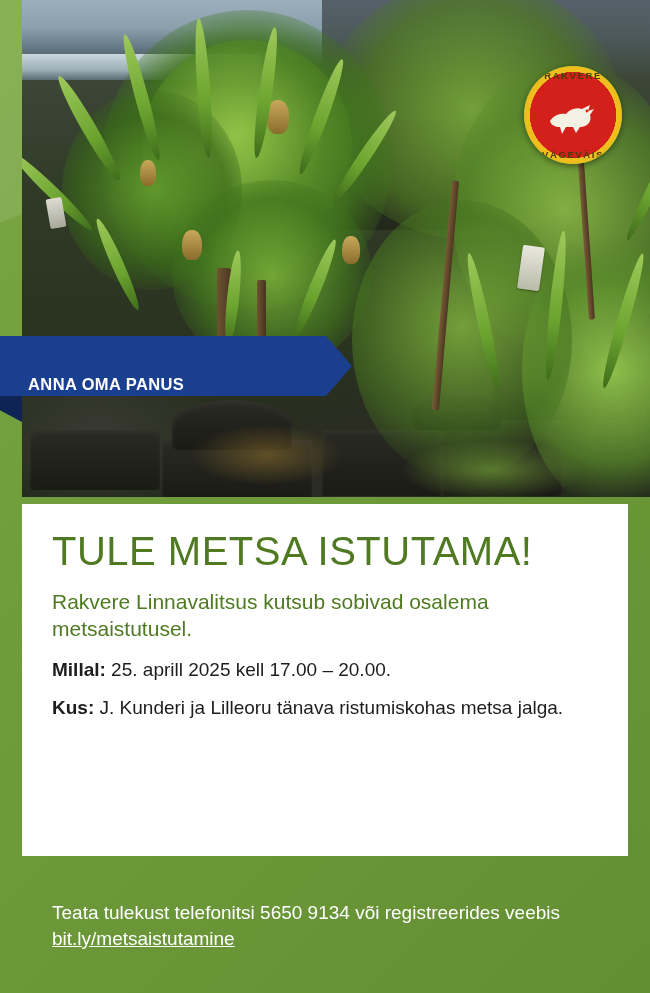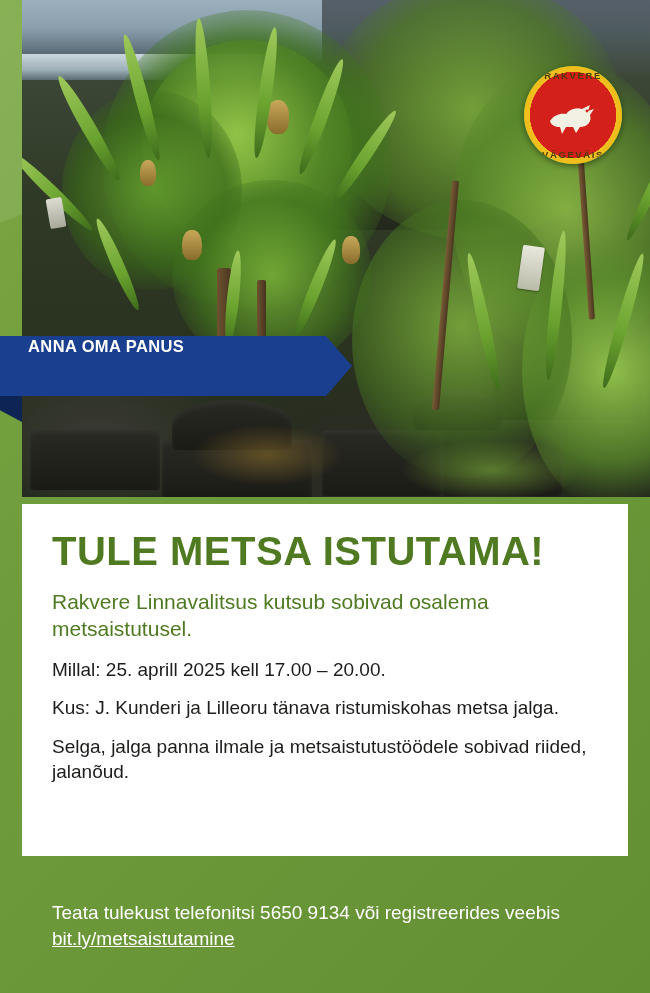--- a/index.html
+++ b/index.html
@@ -157,21 +157,21 @@
 
   
   .ribbon {
     position: absolute;
     left: 0px;
     top: 336px;
     width: 352px;
     height: 60px;
     background: #1a3f8f;
     display: flex;
-    align-items: flex-start;
+    align-items: flex-end;
     padding-left: 28px;
     box-sizing: border-box;
     z-index: 6;
     clip-path: polygon(0 0, calc(100% - 26px) 0, 100% 50%, calc(100% - 26px) 100%, 0 100%);
   }
   .ribbon-text {
     color: #ffffff;
     font-size: 16.5px;
     font-weight: bold;
     line-height: 1.32;
@@ -196,41 +196,41 @@
     width: 606px;
     height: 352px;
     background: #ffffff;
     box-sizing: border-box;
     padding: 26px 30px 18px 30px;
     z-index: 4;
   }
 
   .headline {
     font-size: 40px;
-    font-weight: bold;
+    font-weight: normal;
     color: #4f7a22;
     letter-spacing: 0.5px;
     margin: 0 0 16px 0;
     line-height: 1.05;
   }
 
   .subhead {
     font-size: 21px;
     color: #4f7a22;
     line-height: 1.3;
     margin: 0 0 14px 0;
   }
 
   .body-line {
     font-size: 19px;
     color: #1d1d1b;
     line-height: 1.34;
     margin: 0 0 13px 0;
   }
-  .body-line b { font-weight: normal; }
+  .body-line b { font-weight: bold; }
 
   
   .footer {
     position: absolute;
     left: 22px;
     top: 856px;
     width: 606px;
     height: 104px;
     box-sizing: border-box;
     padding: 14px 30px 0 30px;
@@ -336,23 +336,20 @@
     <p class="subhead">Rakvere Linnavalitsus kutsub sobivad osalema metsaistutusel.</p>
 
     <p class="body-line">
       <b>Millal:</b><span> 25. aprill 2025 kell 17.00 – 20.00.</span>
     </p>
 
     <p class="body-line">
       <b>Kus:</b><span> J. Kunderi ja Lilleoru tänava ristumiskohas metsa jalga.</span>
     </p>
 
-    <p class="body-line">
-      <span>Selga, jalga panna ilmale ja metsaistutustöödele sobivad riided, jalanõud.</span>
-    </p>
   </div>
 
   <div class="footer">
     <p class="footer-text">
       <span>Teata tulekust telefonitsi 5650 9134 või registreerides veebis </span><a class="footer-link" href="#">bit.ly/metsaistutamine</a>
     </p>
   </div>
 
 </div>
 

